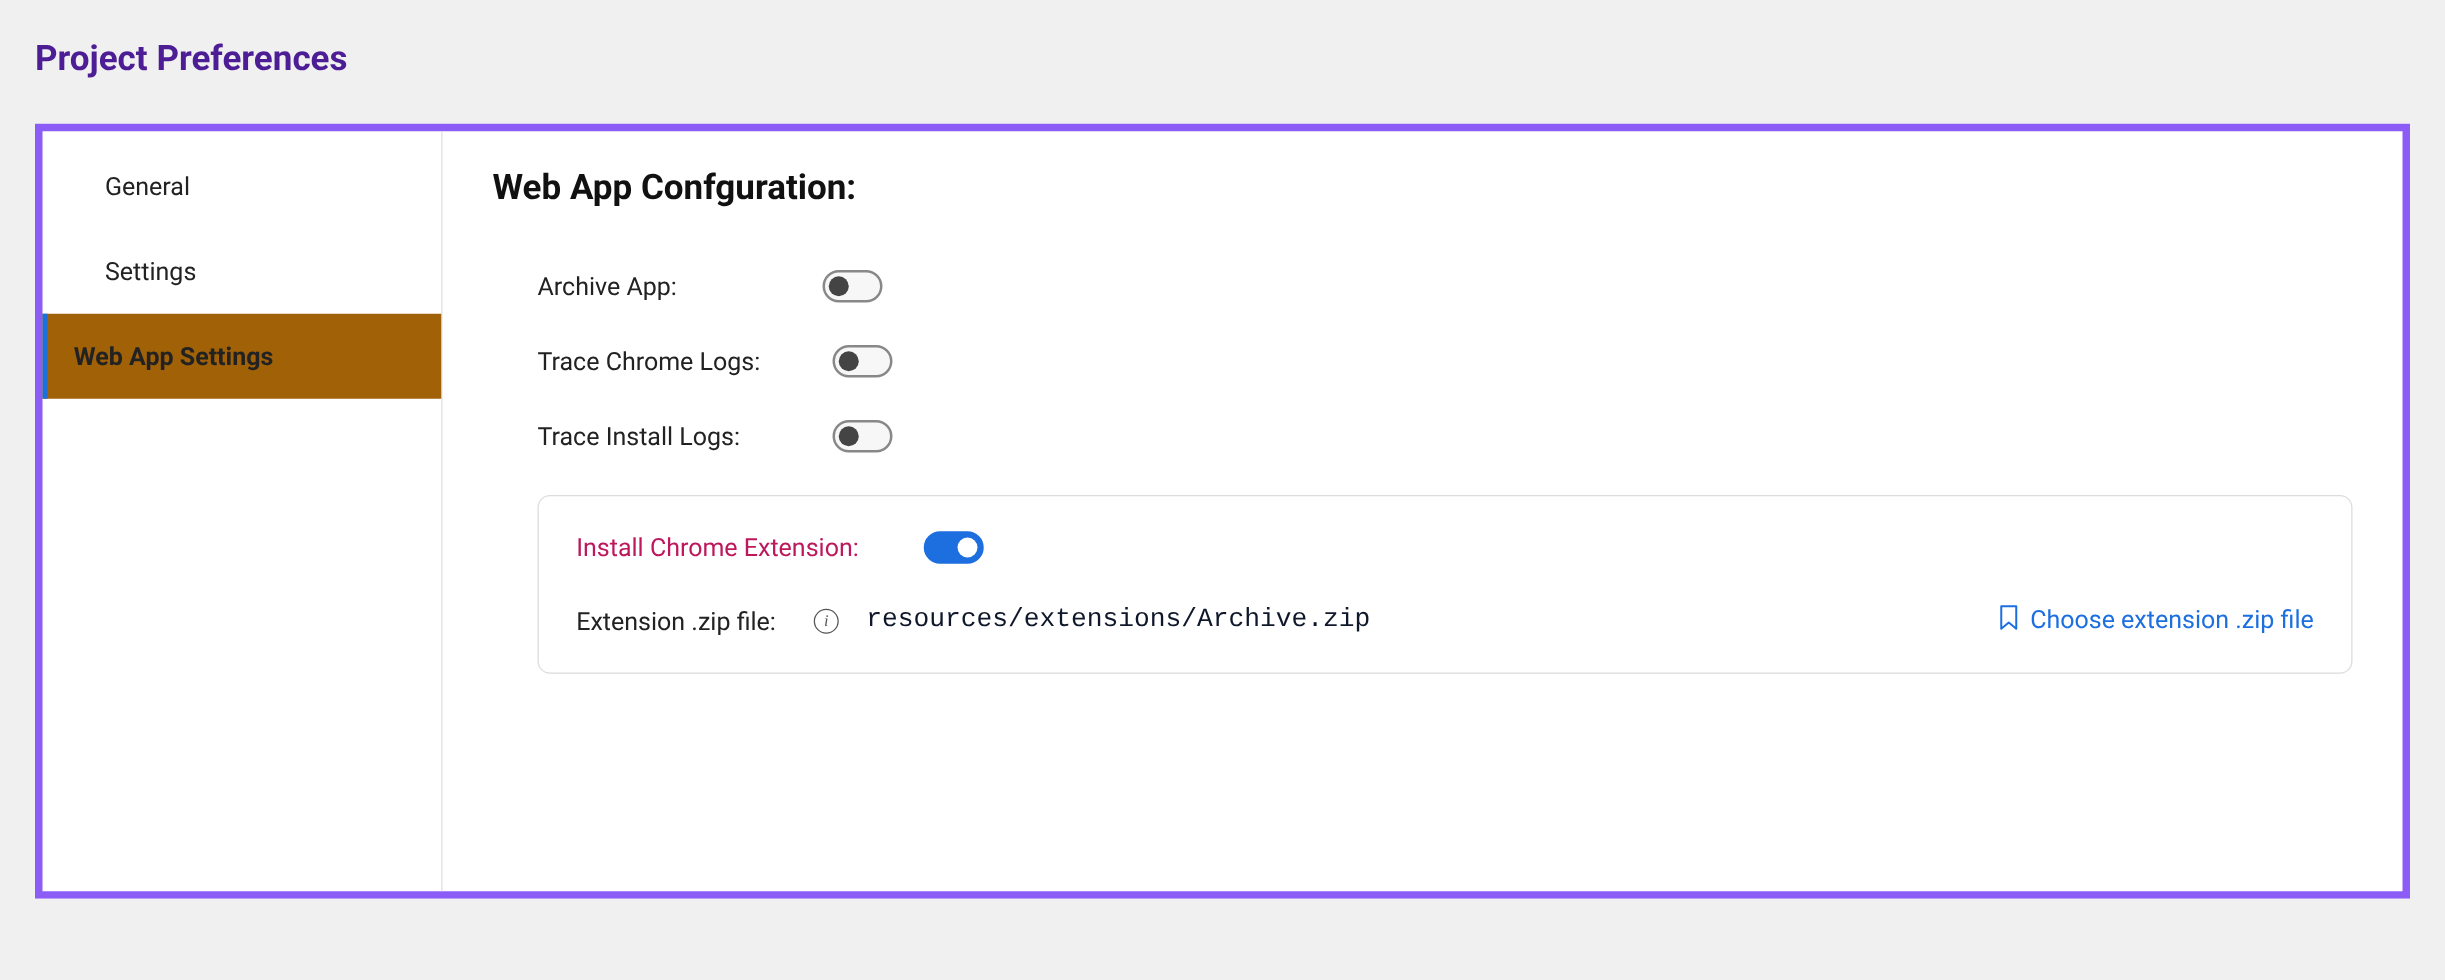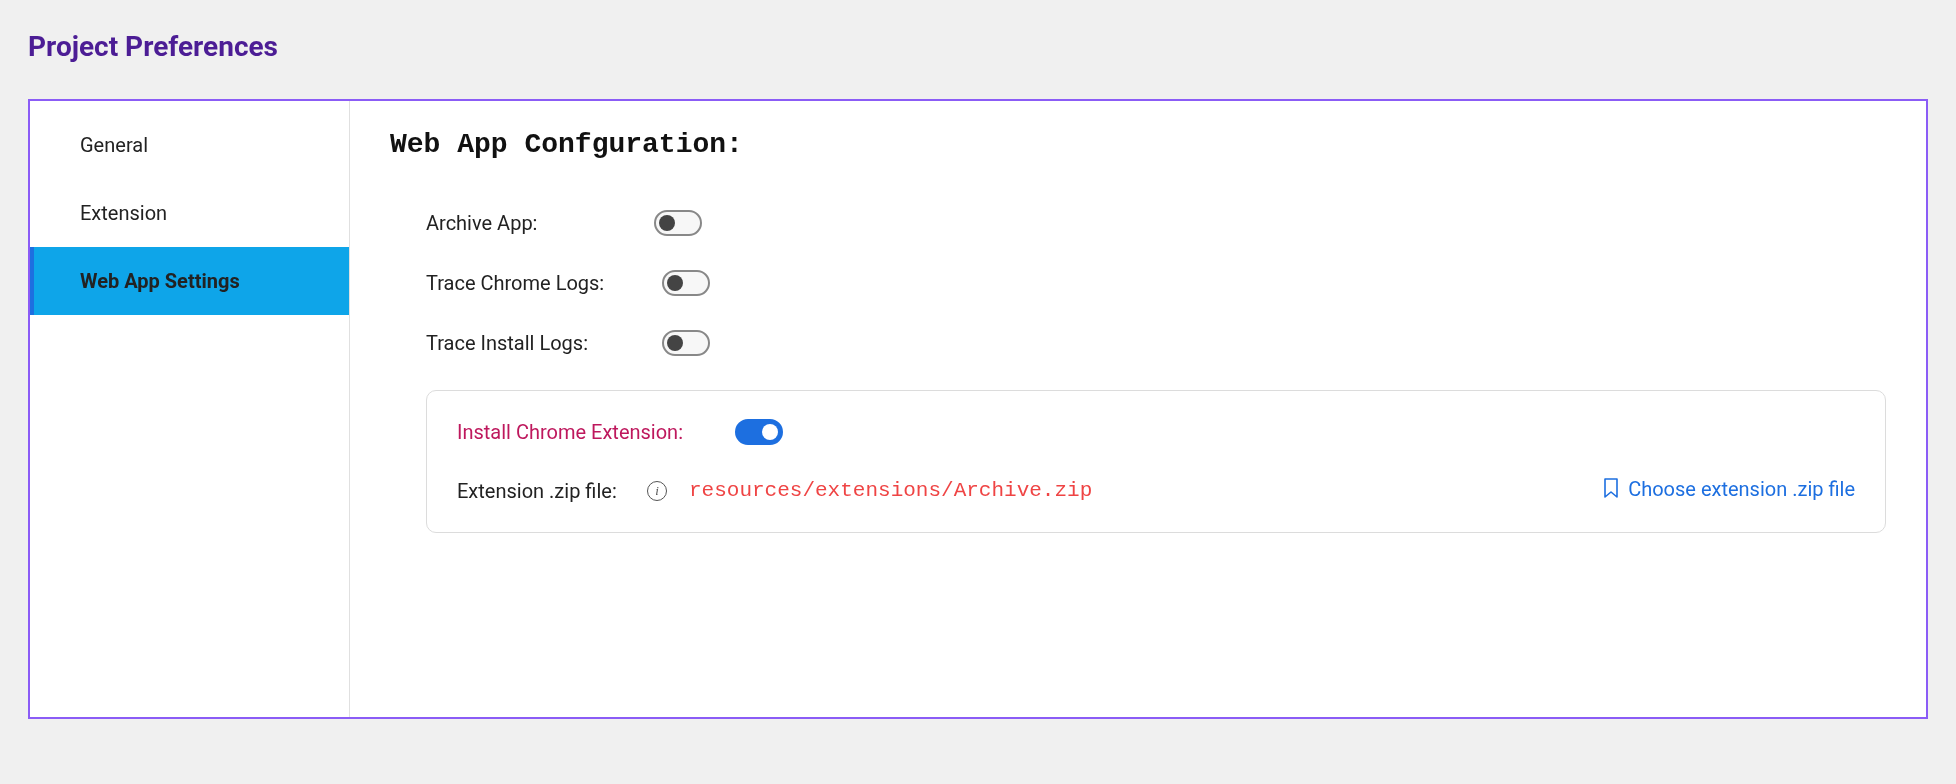--- a/index.html
+++ b/index.html
@@ -13,59 +13,59 @@
       padding: 30px 28px 0 28px;
     }
     .page-title {
       font-size: 28px;
       font-weight: 700;
       color: #4c1d95;
       margin-bottom: 36px;
     }
     .panel {
       display: flex;
-      border: 2px solid #8b5cf6;
+      border: 6px solid #8b5cf6;
       background: #fff;
       min-height: 620px;
     }
     .sidebar {
       width: 320px;
       border-right: 1px solid #e0e0e0;
       padding-top: 10px;
     }
     .sidebar-item {
       padding: 22px 24px 22px 50px;
       font-size: 20px;
       color: #222;
       cursor: pointer;
       position: relative;
     }
     .sidebar-item.active {
-      background: #0ea5e9;
+      background: #a16207;
       font-weight: 700;
+      padding-left: 25px;
     }
     .sidebar-item.active::before {
       content: '';
       position: absolute;
       left: 0;
       top: 0;
       bottom: 0;
       width: 4px;
       background: #1d6fe0;
     }
     .content {
       flex: 1;
       padding: 28px 40px;
     }
     .section-title {
       font-size: 28px;
       font-weight: 700;
       color: #111;
       margin-bottom: 50px;
-      font-family: Liberation Mono, monospace;
     }
     .setting-row {
       display: flex;
       align-items: center;
       margin-bottom: 34px;
       padding-left: 36px;
     }
     .setting-label {
       font-size: 20px;
       color: #222;
@@ -135,21 +135,21 @@
       font-size: 13px;
       font-style: italic;
       font-family: Georgia, serif;
       color: #555;
       margin-right: 22px;
       flex-shrink: 0;
     }
     .ext-path {
       font-family: "Courier New", Courier, monospace;
       font-size: 21px;
-      color: #ef4444;
+      color: #0f172a;
       flex: 1;
     }
     .choose-link {
       display: inline-flex;
       color: #1d6fe0;
       font-size: 20px;
       cursor: pointer;
       gap: 8px;
       margin-left: 40px;
     }
@@ -164,21 +164,21 @@
 <body>
 
 <div class="page-title">Project Preferences</div>
 
 <div class="panel">
   <div class="sidebar">
     <div class="sidebar-item">
       <span>General</span>
     </div>
     <div class="sidebar-item">
-      <span>Extension</span>
+      <span>Settings</span>
     </div>
     <div class="sidebar-item active">
       <span>Web App Settings</span>
     </div>
   </div>
 
   <div class="content">
     <div class="section-title">Web App Confguration:</div>
 
     <div class="setting-row">

